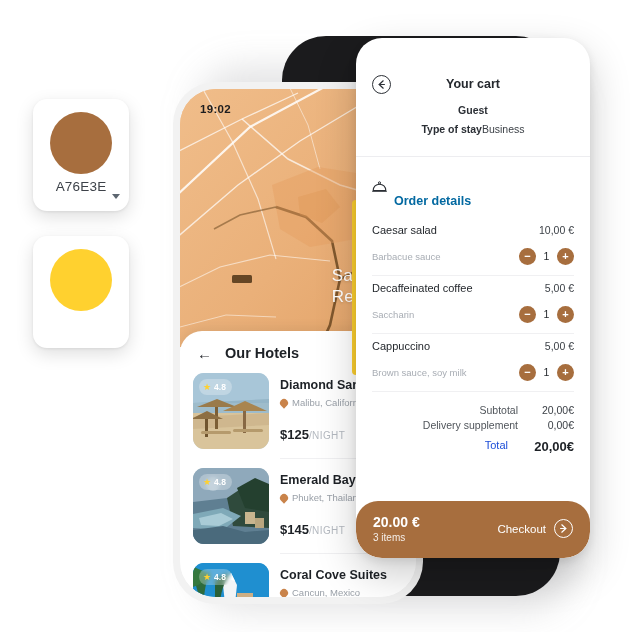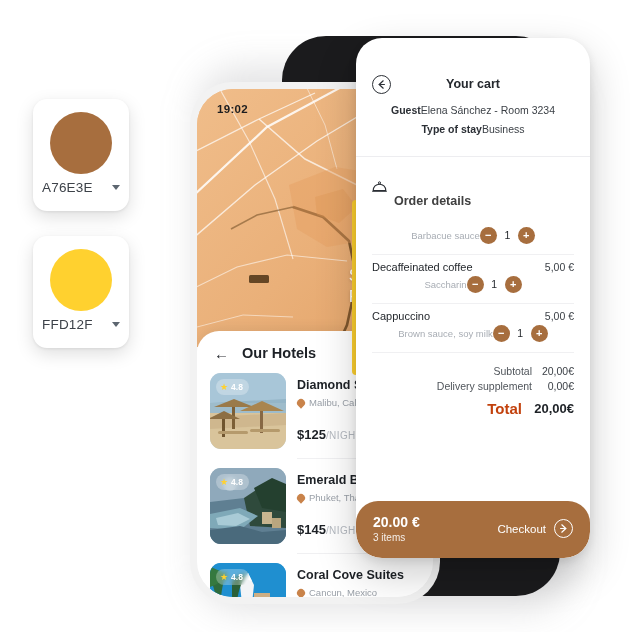--- a/index.html
+++ b/index.html
@@ -35,20 +35,21 @@
     border-radius: 50%;
     margin-top: 13px;
   }
   .swatch-footer {
     margin-top: auto;
     width: 100%;
     height: 32px;
     display: flex;
     align-items: center;
     padding: 0 9px 15px 9px;
+    flex-direction: column;
   }
   .swatch-hex {
     font-size: 13.5px;
     color: #3d4249;
     letter-spacing: 0.2px;
     font-family: "Liberation Sans", sans-serif;
   }
   .swatch-caret {
     margin-left: auto;
     width: 0; height: 0;
@@ -72,21 +73,21 @@
     position: absolute;
     left: 282px; top: 36px;
     width: 278px; height: 560px;
     border-radius: 44px;
     background: #1b1b1d;
   }
 
   
   .phone-light {
     position: absolute;
-    left: 190px; top: 82px;
+    left: 173px; top: 82px;
     width: 250px; height: 522px;
     border-radius: 42px;
     background: #f2f2f2;
     padding: 7px;
     overflow: hidden;
   }
   .phone-light-screen {
     width: 100%; height: 100%;
     border-radius: 36px;
     background: #ffffff;
@@ -274,36 +275,36 @@
   .guest-value { font-size: 10.5px; color: #3a3f45; }
 
   .cart-divider { height: 1px; background: #ededf0; margin: 0 0 0 0; }
 
   .order-head {
     display: flex;
     align-items: center;
     gap: 7px;
     padding: 13px 16px 10px 16px;
   }
-  .order-head-title { font-size: 12.5px; font-weight: bold; color: #404040; margin-top: 24px; }
+  .order-head-title { font-size: 12.5px; font-weight: bold; color: #0369a1; margin-top: 24px; }
 
   .order-list { padding: 0 16px; }
   .order-item { padding: 6px 0 9px 0; position: relative; }
   .order-row-top {
     display: flex;
     justify-content: space-between;
     align-items: baseline;
   }
   .item-name { font-size: 11px; color: #24282d; }
   .item-price { font-size: 10.5px; color: #3a3f45; }
   .order-row-bot {
     display: flex;
-    justify-content: center;
-    align-items: center;
-    margin-top: 1px;
+    justify-content: space-between;
+    align-items: center;
+    margin-top: 10px;
     min-height: 20px;
   }
   .item-note { font-size: 9.5px; color: #a8adb4; }
   .stepper { display: flex; align-items: center; gap: 7px; }
   .step-btn {
     width: 17px; height: 17px;
     border-radius: 50%;
     background: #A76E3E;
     color: #ffffff;
     font-size: 11px;
@@ -314,27 +315,28 @@
     font-weight: bold;
     user-select: none;
   }
   .step-qty { font-size: 10.5px; color: #24282d; min-width: 7px; text-align: center; }
   .item-sep { height: 1px; background: #f0f0f2; }
 
   .totals { padding: 12px 16px 10px 16px; }
   .total-row {
     display: flex;
     justify-content: flex-end;
-    align-items: center;
+    align-items: flex-start;
+    gap: 14px;
     margin-bottom: 3px;
   }
   .total-label { font-size: 10.5px; color: #50555b; }
   .total-value { font-size: 10.5px; color: #3a3f45; min-width: 42px; text-align: right; }
   .grand-row { margin-top: 8px; }
-  .grand-label { font-size: 15px; font-weight: bold; color: #c2410c; }
+  .grand-label { font-size: 11px; font-weight: normal; color: #1d4ed8; }
   .grand-value { font-size: 13px; font-weight: bold; color: #1d2126; min-width: 52px; text-align: right; }
 
   .checkout-bar {
     margin-top: auto;
     background: #A76E3E;
     border-radius: 22px 22px 26px 26px;
     padding: 13px 17px 15px 17px;
     display: flex;
     align-items: center;
     justify-content: space-between;
@@ -360,24 +362,20 @@
   <div class="swatch-card swatch-1">
     <div class="swatch-dot" style="background:#A76E3E"></div>
     <div class="swatch-footer">
       <span class="swatch-hex">A76E3E</span>
       <span class="swatch-caret"></span>
     </div>
   </div>
 
   <div class="swatch-card swatch-2">
     <div class="swatch-dot" style="background:#FFD12F"></div>
-    <div class="swatch-footer">
-      <span class="swatch-hex">FFD12F</span>
-      <span class="swatch-caret"></span>
-    </div>
   </div>
 
   <div class="phone-shadow"></div>
   <div class="phone-dark"></div>
 
   <div class="phone-light">
     <div class="phone-light-screen">
 
       <div class="map">
         <svg viewBox="0 0 236 258" preserveAspectRatio="none">
@@ -540,21 +538,20 @@
           <path d="M7.2 1.8 L3.2 5.5 L7.2 9.2" stroke="#2d3137" stroke-width="1.2" fill="none" stroke-linecap="round" stroke-linejoin="round"></path>
           <path d="M3.2 5.5 L8.4 5.5" stroke="#2d3137" stroke-width="1.2" stroke-linecap="round"></path>
         </svg>
       </div>
       <div class="cart-title">Your cart</div>
     </div>
 
     <div class="guest-rows">
       <div class="guest-row">
         <span class="guest-label">Guest</span>
-        <span class="guest-value">Elena Sánchez - Room 3234</span>
       </div>
       <div class="guest-row">
         <span class="guest-label">Type of stay</span>
         <span class="guest-value">Business</span>
       </div>
     </div>
 
     <div class="cart-divider"></div>
 
     <div class="order-head">
@@ -564,20 +561,24 @@
           <line x1="0.6" y1="10.3" x2="14.4" y2="10.3" stroke="#2b2f35" stroke-width="1.1" stroke-linecap="round"></line>
           <circle cx="7.5" cy="1.9" r="1.1" stroke="#2b2f35" stroke-width="1" fill="none"></circle>
         </svg>
       </span>
       <span class="order-head-title">Order details</span>
     </div>
 
     <div class="order-list">
 
       <div class="order-item">
+        <div class="order-row-top">
+          <span class="item-name">Caesar salad</span>
+          <span class="item-price">10,00 €</span>
+        </div>
         <div class="order-row-bot">
           <span class="item-note">Barbacue sauce</span>
           <span class="stepper">
             <span class="step-btn">−</span>
             <span class="step-qty">1</span>
             <span class="step-btn">+</span>
           </span>
         </div>
       </div>
       <div class="item-sep"></div>

